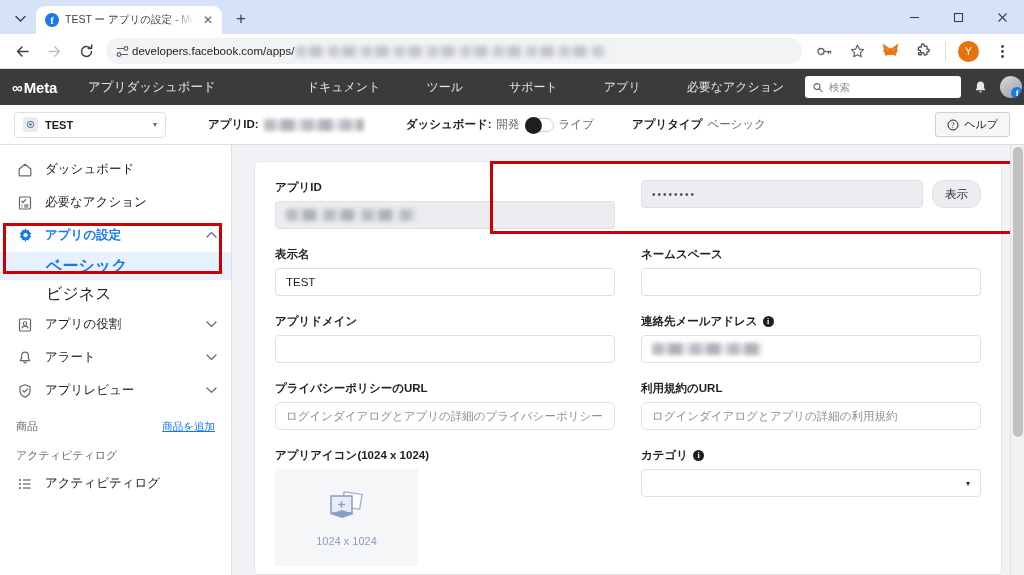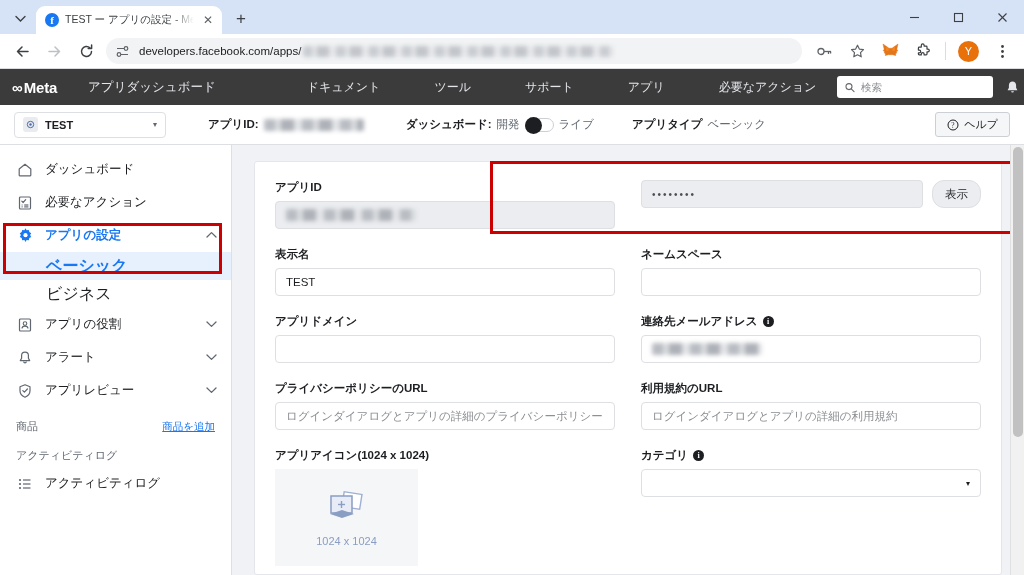--- a/index.html
+++ b/index.html
@@ -72,21 +72,21 @@
   .tb-btn {
     width: 32px; height: 32px; flex: 0 0 32px;
     display: flex; align-items: center; justify-content: center;
     border-radius: 50%; color: #5f6368;
   }
   .tb-btn.disabled { color: #bdc1c6; }
   .omnibox {
     flex: 1 1 auto; height: 26px; background: #f1f3f4;
     border-radius: 13px; margin: 0 6px 0 4px;
     display: flex; align-items: center; padding: 0 10px 0 6px;
-    gap: 7px; overflow: hidden;
+    overflow: hidden;
   }
   .omni-icon {
     width: 20px; height: 20px; flex: 0 0 20px;
     display: flex; align-items: center; justify-content: center;
     color: #5f6368;
   }
   .omni-url {
     font-size: 11.5px; color: #202124; white-space: nowrap;
     display: flex; align-items: center; gap: 0;
   }
@@ -119,21 +119,21 @@
     display: flex; align-items: center; gap: 3px;
     letter-spacing: -0.2px;
   }
   .infinity { font-size: 15px; letter-spacing: -2px; }
   .hamburger {
     margin-left: 22px; width: 18px; height: 14px;
     display: flex; flex-direction: column; justify-content: space-between;
   }
   .hamburger span { display: block; height: 1.5px; background: #e4e6eb; width: 100%; }
   .nav-brand { font-size: 12.5px; color: #e4e6eb; margin-left: 9px; white-space: nowrap; }
-  .nav-links { display: flex; align-items: center; margin-left: 70px; gap: 12px; }
+  .nav-links { display: flex; align-items: center; margin-left: 70px; gap: 4px; }
   .nav-link { font-size: 12px; color: #e4e6eb; padding: 0 21px; white-space: nowrap; }
   .nav-right { margin-left: auto; display: flex; align-items: flex-end; gap: 12px; }
   .nav-search {
     width: 156px; height: 22px; background: #fff; border-radius: 3px;
     display: flex; align-items: center; padding: 0 8px; gap: 6px;
   }
   .nav-search input {
     border: 0; outline: 0; font-size: 10.5px; width: 100%;
     background: transparent; color: #1c1e21;
     font-family: "Liberation Sans", sans-serif;
@@ -260,21 +260,21 @@
     display: inline-flex; align-items: center; justify-content: center;
     font-family: "Liberation Serif", serif; font-weight: bold;
   }
   .fld {
     height: 28px; border: 1px solid #dddfe2; border-radius: 4px;
     background: #fff; display: flex; align-items: center;
     padding: 0 10px; font-size: 11.5px; color: #1c1e21;
     overflow: hidden;
   }
   .fld.ro { background: #ebedf0; border-color: #dddfe2; }
-  .fld.ph { color: #8a8d91; }
+  .fld.ph { color: #8a8d91; border-radius: 6px; }
   .fld-inline { display: flex; gap: 9px; align-items: center; }
   .fld-inline .fld { flex: 1 1 auto; }
   .show-btn {
     height: 28px; padding: 0 12px; background: #ebedf0;
     border: 1px solid #dddfe2; border-radius: 12px;
     font-size: 11.5px; color: #1c1e21;
     display: flex; align-items: center; flex: 0 0 auto;
   }
   .dots { letter-spacing: 2px; font-size: 10px; color: #4b4f56; }
   .select-fld {

